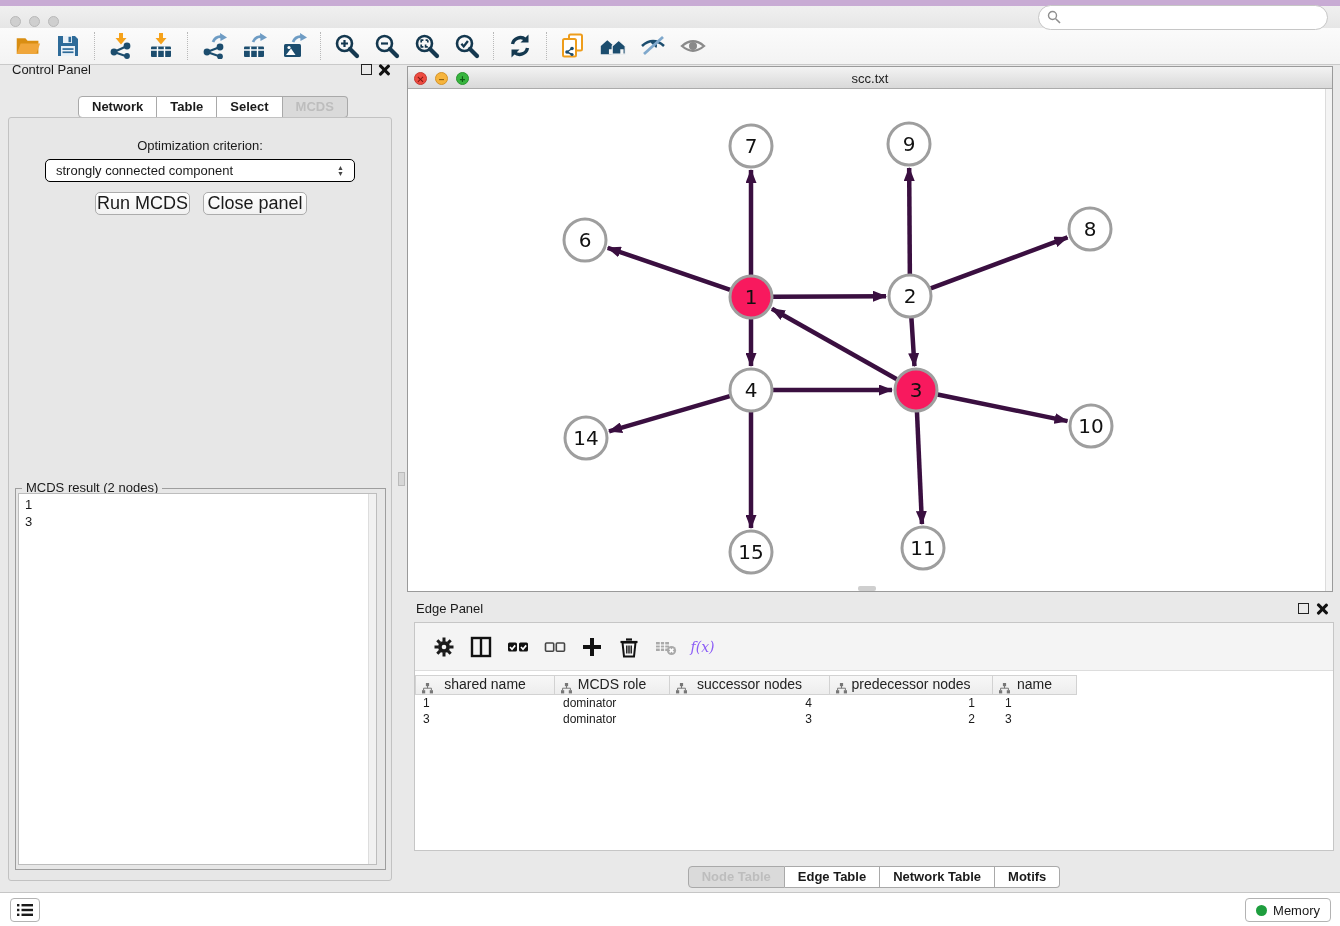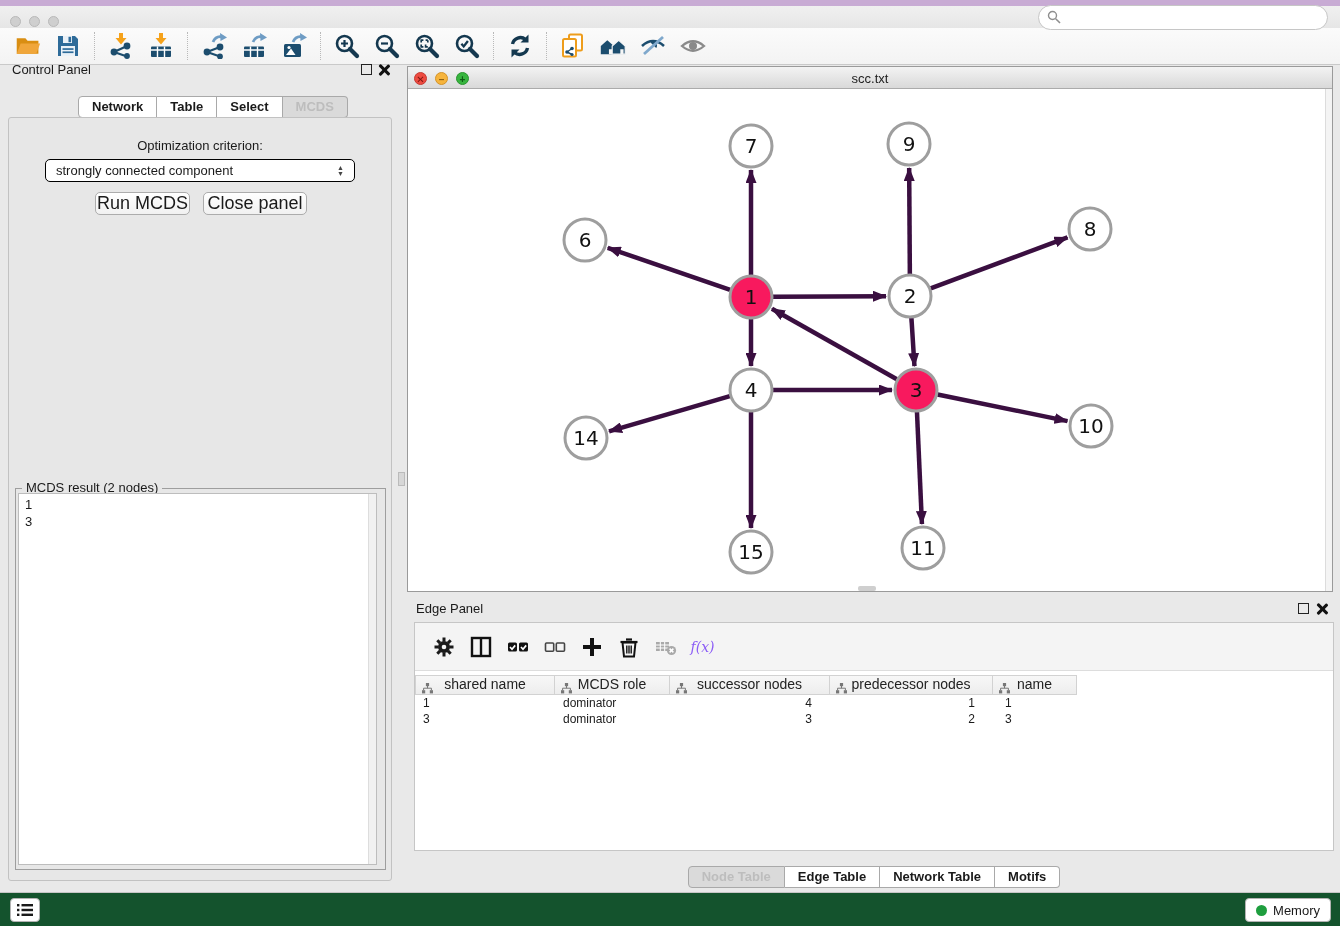--- a/index.html
+++ b/index.html
@@ -71,21 +71,21 @@
   .tbl { position:absolute; left:0; top:52px; }
   .tbl-headrow { display:flex; }
   .tbl-hcell { position:relative; height:20px; background:linear-gradient(#f7f7f7,#ededed); border:1px solid #d2d2d2; border-left:none; display:flex; justify-content:center; font-size:14px; color:#222; cursor:pointer; }
   .tbl-hcell:first-child { border-left:1px solid #d2d2d2; }
   .tbl-hcell .colicon { position:absolute; left:6px; top:5px; width:11px; height:11px; }
   .tbl-row { display:flex; height:16px; font-size:12px; cursor:pointer; }
   .tbl-cell { height:16px; line-height:16px; overflow:hidden; white-space:nowrap; }
   .tp-tabs-strip { position:absolute; left:408px; top:858px; width:932px; height:38px; display:flex; justify-content:center; align-items:center; }
 
   
-  .statusbar { position:absolute; left:0; top:892px; width:1340px; height:34px; background:#14532d; border-top:1px solid #c6c6c6; }
+  .statusbar { position:absolute; left:0; top:892px; width:1340px; height:34px; background:#ffffff; border-top:1px solid #c6c6c6; }
   .status-btn { position:absolute; top:5px; height:24px; background:#fff; border:1px solid #b3b3b3; border-radius:4px; display:flex; align-items:center; justify-content:center; cursor:pointer; }
   .mem-dot { width:11px; height:11px; border-radius:50%; margin-right:6px; }
 </style>
 </head>
 <body>
 
 <div id="app">
 
   <div class="top-accent"></div>
   <div class="titlebar">

